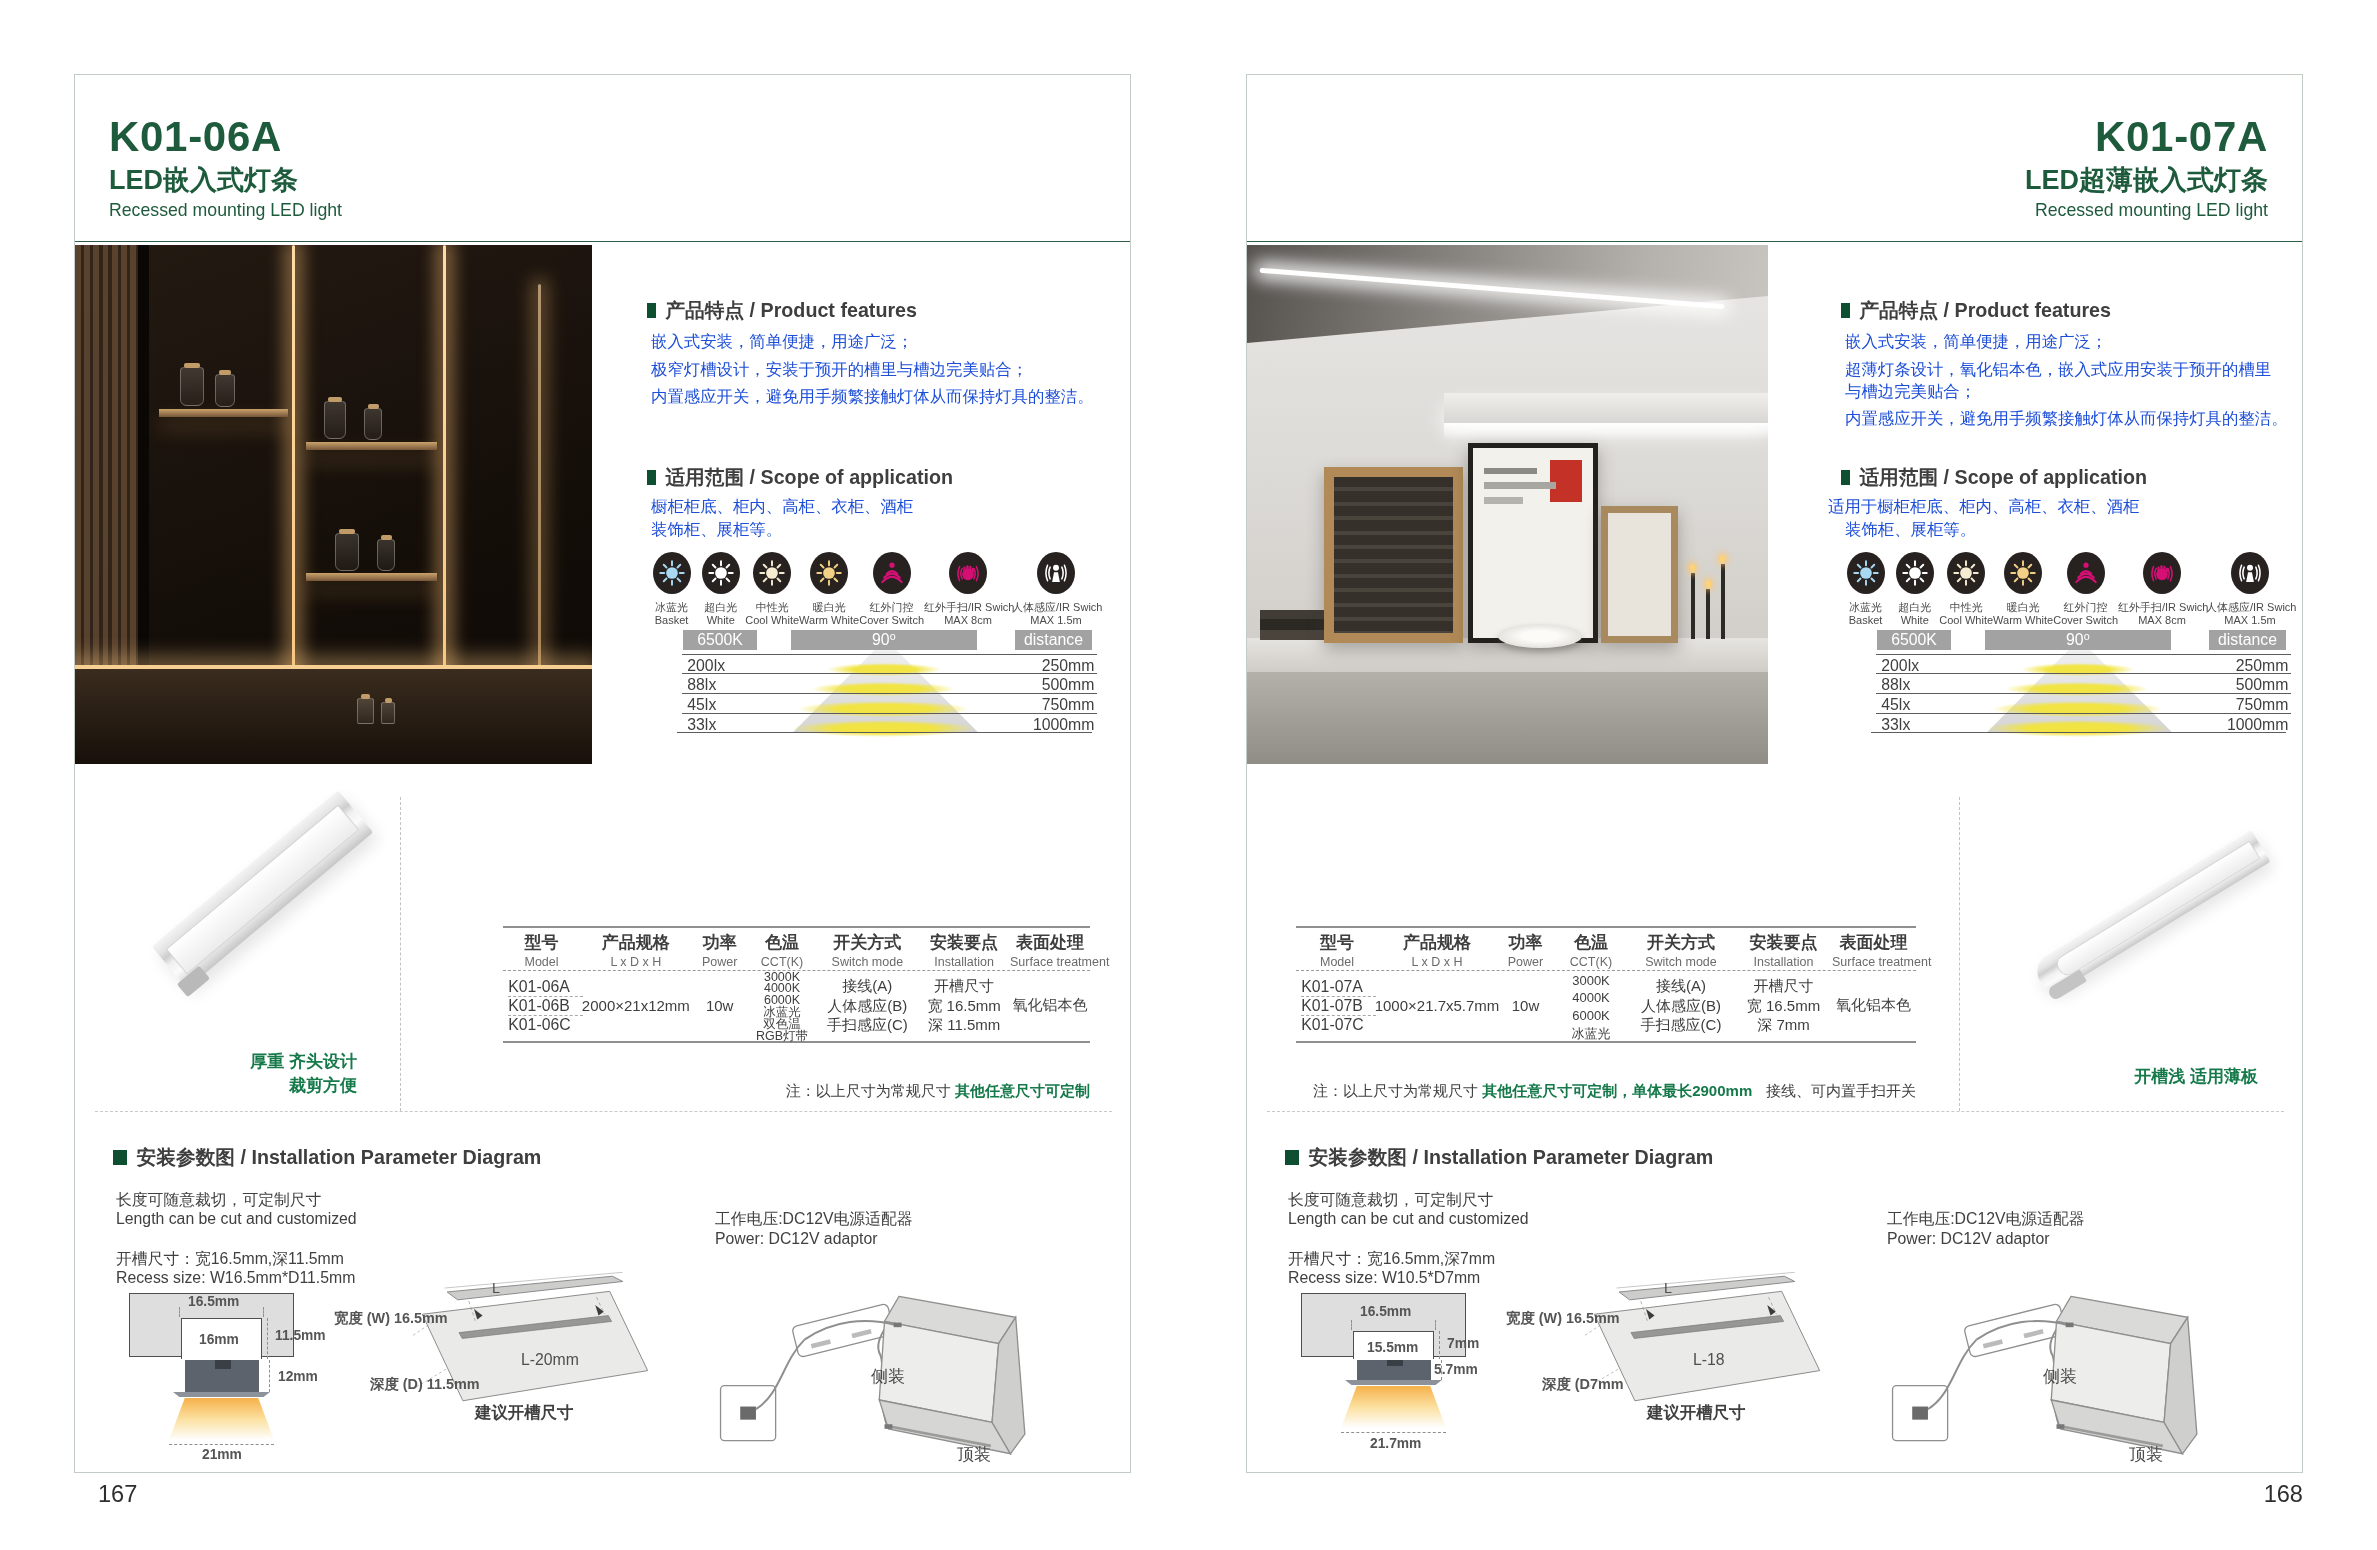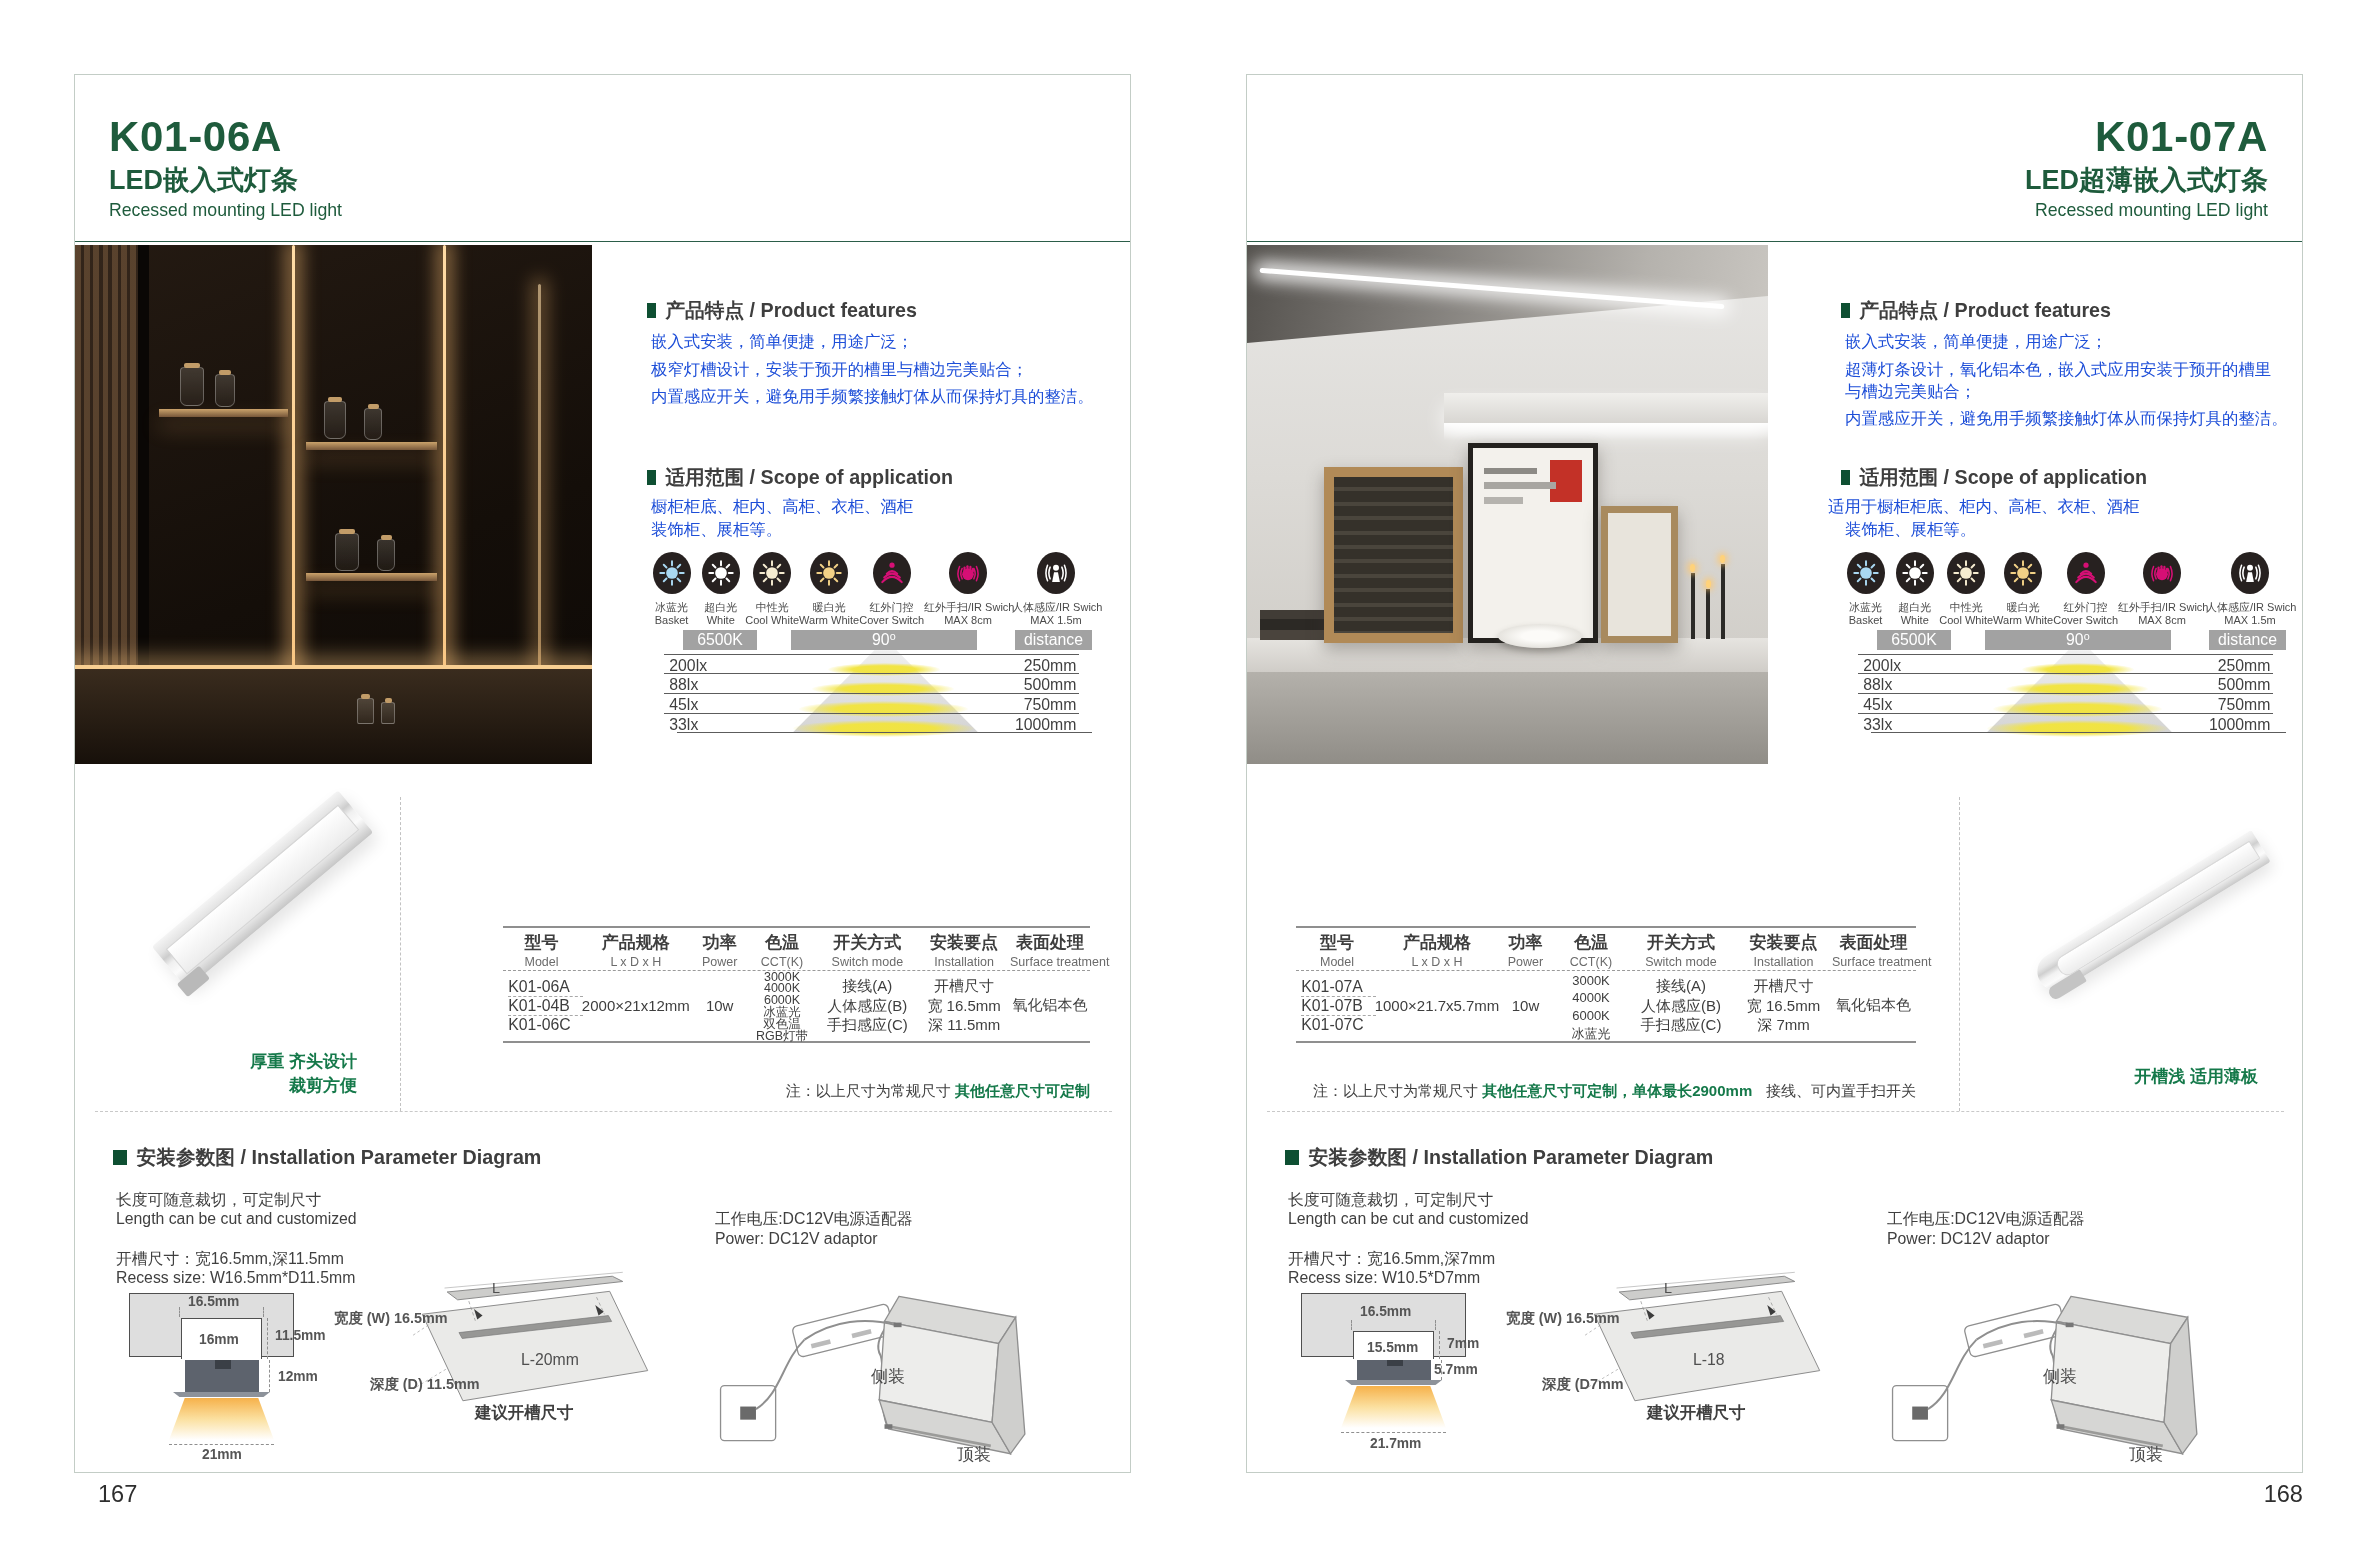--- a/index.html
+++ b/index.html
@@ -17,21 +17,21 @@
 .sec-h .blt{display:inline-block;width:9.2px;height:15.8px;background:#0e4f32;margin-right:9.2px;vertical-align:-1.3px}
 .bl{font-size:16.4px;color:#1d4ed8;white-space:nowrap}
 .icons{display:flex;justify-content:space-between}
 .ic{text-align:center}
 .ic-circle{width:38px;height:42px;border-radius:50%;background:#272120;margin:0 auto 6.6px;display:flex;align-items:center;justify-content:center}
 .ig{width:26px;height:26px;display:block}
 .ic-t{font-size:11px;line-height:13.8px;color:#4a4a4a;white-space:nowrap}
 .bdg{position:absolute;height:20.3px;background:#a2a2a2;color:#fff;font-size:15.8px;line-height:20.3px;text-align:center}
 .cone{position:absolute;clip-path:polygon(44% 0,56% 0,100% 100%,0 100%);background:linear-gradient(rgba(160,160,160,.16),rgba(160,160,160,.45))}
 .cel{position:absolute;border-radius:50%}
-.crow{position:absolute;left:17px;width:415px;height:19.7px;border-top:0.7px solid #5c5c5c;font-size:15.8px;color:#3f3f3f}
+.crow{position:absolute;left:35px;width:415px;height:19.7px;border-top:0.7px solid #5c5c5c;font-size:15.8px;color:#3f3f3f}
 .crow .lx{position:absolute;left:5.3px;top:2px}
 .crow .ds{position:absolute;right:2.6px;top:2px}
 .cline{position:absolute;left:29.5px;width:415px;border-top:0.7px solid #5c5c5c}
 .cap{font-size:17px;font-weight:700;color:#15794a;line-height:23.6px;text-align:right;white-space:nowrap}
 .vdash{position:absolute;border-left:1.3px dashed #c2c2c2}
 .hdash{position:absolute;border-top:1.3px dashed #c9c9c9}
 .tbl{position:absolute;height:117px;border-top:2px solid #8f8f8f;border-bottom:2px solid #8f8f8f;display:flex}
 .tsep{position:absolute;left:0;right:0;top:42px;border-top:0.7px dashed #9a9a9a}
 .tc{display:flex;flex-direction:column}
 .tc-h{height:42px;text-align:center;padding-top:3.3px}
@@ -309,21 +309,21 @@
   <div class="tbl" style="left:428px;top:851px;width:587px">
     <div class="tsep"></div>
     <div class="tc" style="width:77px">
       <div class="tc-h">
           <div class="hc">型号</div>
           <div class="he">Model</div>
         </div>
       <div class="tc-b models">
         <div class="mrow">K01-06A</div>
         <div class="msep"></div>
-        <div class="mrow">K01-04B</div>
+        <div class="mrow">K01-06B</div>
         <div class="msep"></div>
         <div class="mrow">K01-06C</div>
       </div>
     </div>
     <div class="tc" style="width:112px">
       <div class="tc-h">
           <div class="hc">产品规格</div>
           <div class="he">L x D x H</div>
         </div>
       <div class="tc-b">

